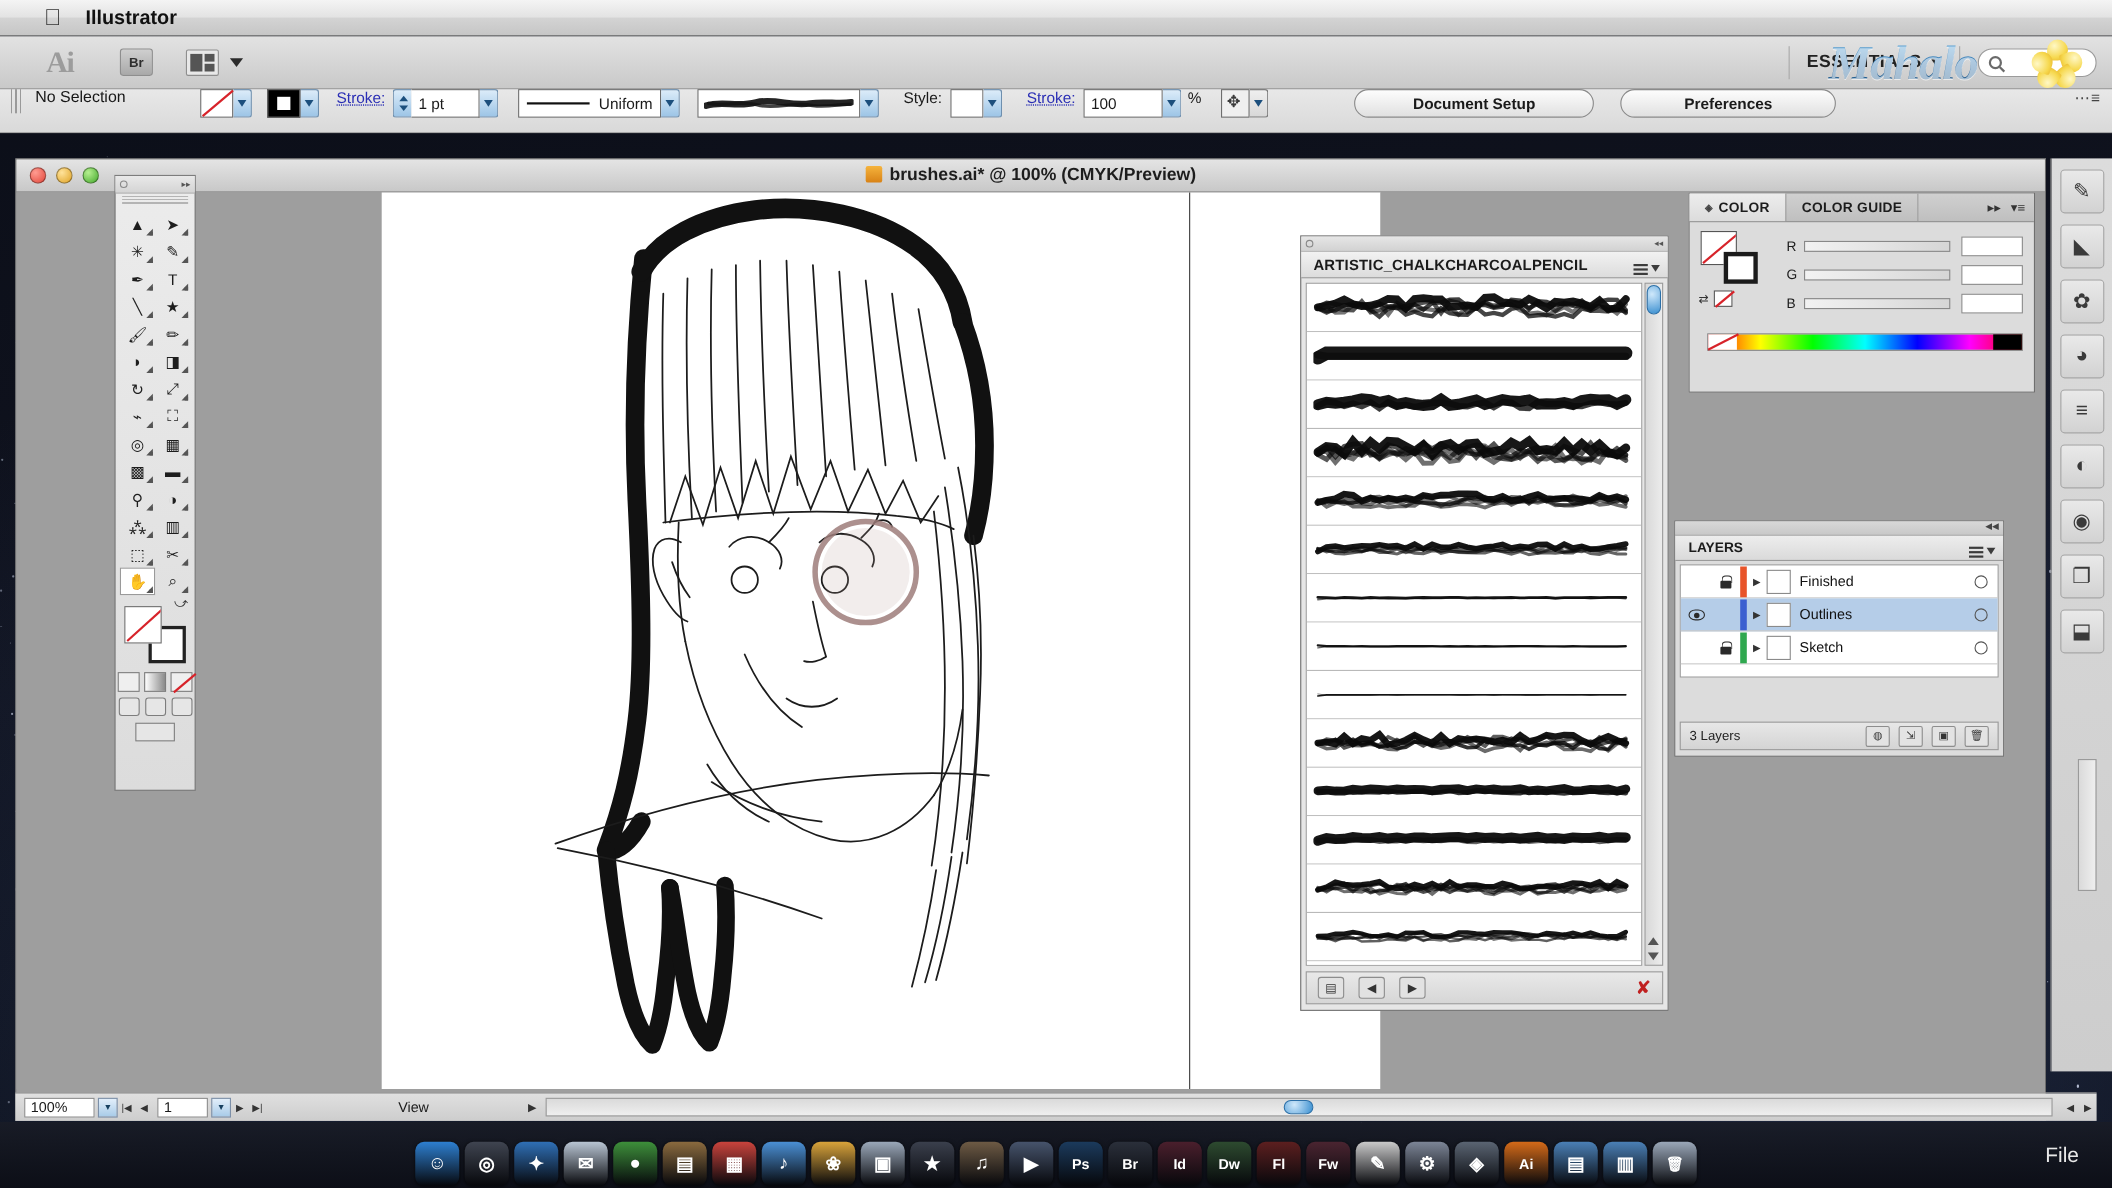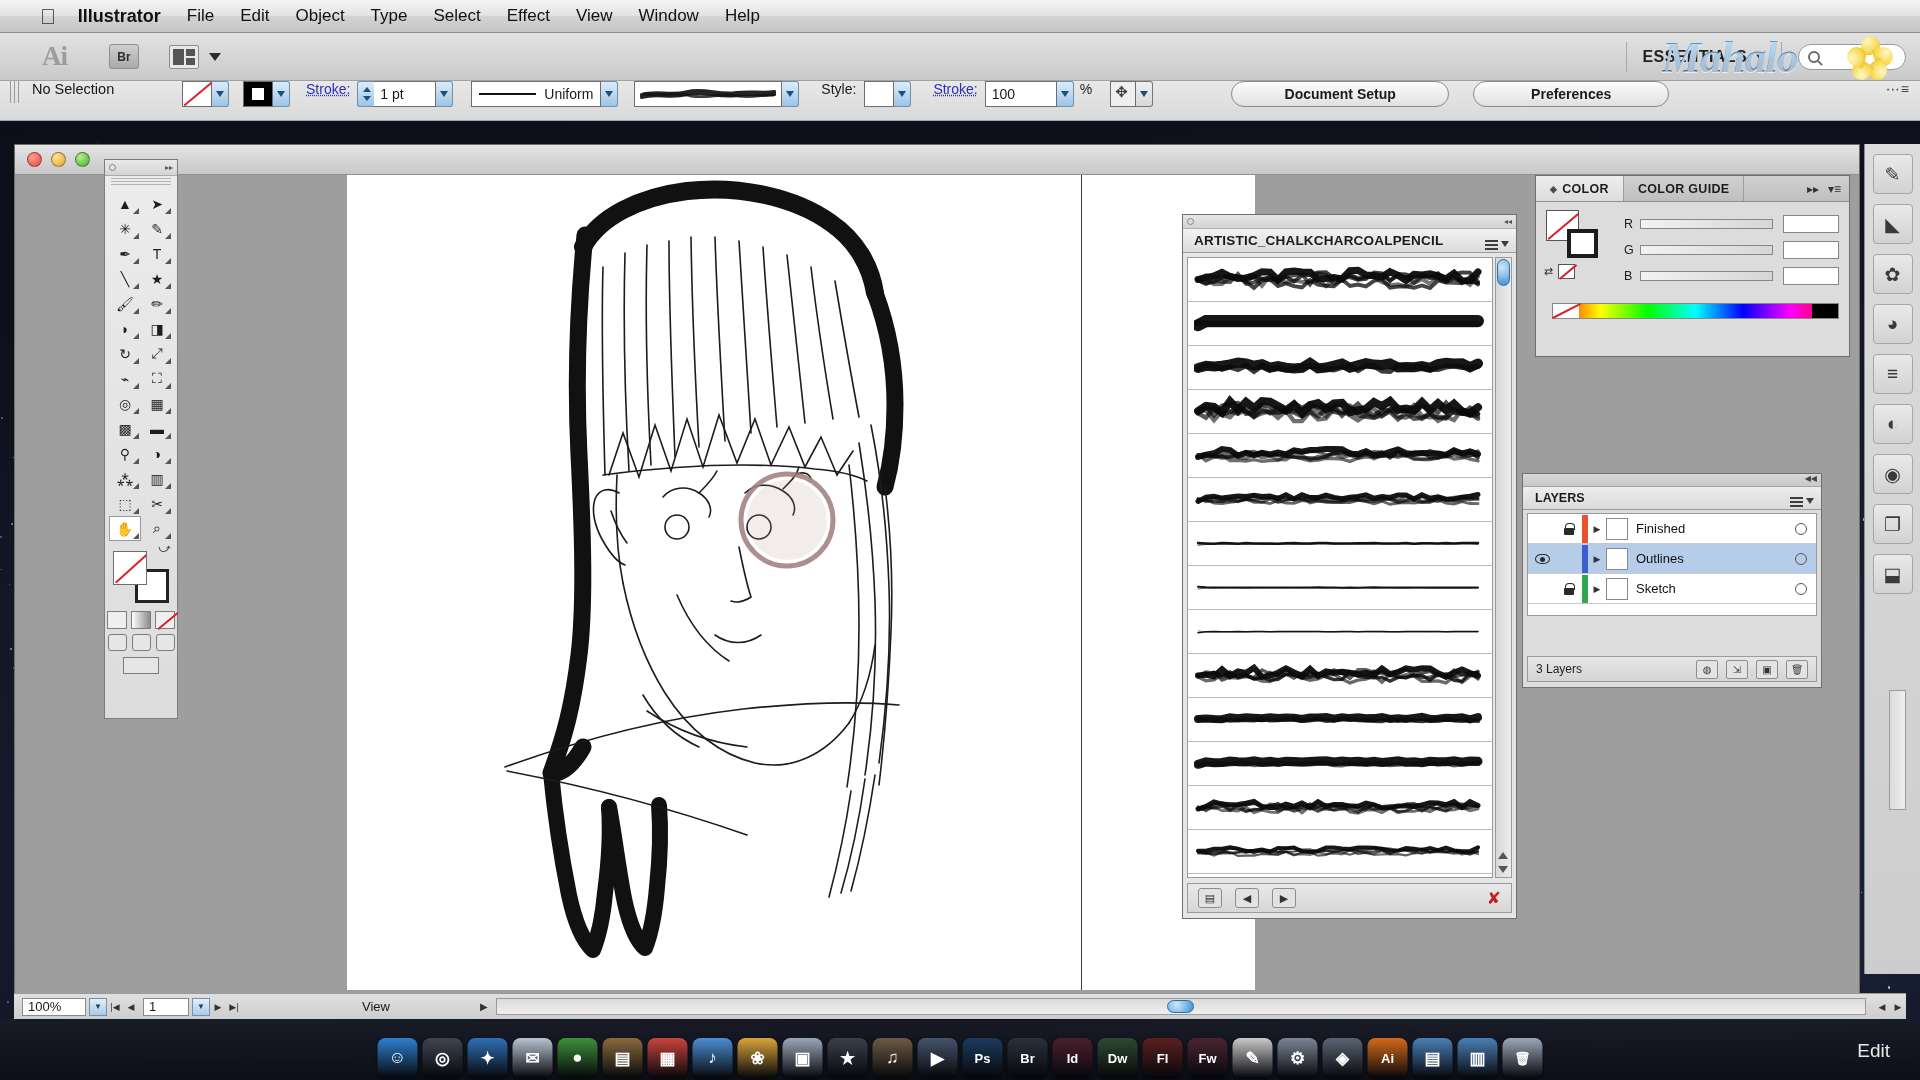--- a/index.html
+++ b/index.html
@@ -451,31 +451,20 @@
       <span class="star" style="left: 63.2757px; top: 787.721px; width: 0.9px; height: 0.9px; opacity: 0.59;"></span>
       <span class="star" style="left: 16.3292px; top: 416.739px; width: 0.9px; height: 0.9px; opacity: 0.78;"></span>
       <span class="star" style="left: 1870.14px; top: 734.509px; width: 2px; height: 2px; opacity: 0.39;"></span>
       <span class="star" style="left: 1870.6px; top: 939.33px; width: 1.6px; height: 1.6px; opacity: 0.72;"></span>
       <span class="star" style="left: 46.107px; top: 638.165px; width: 1.5px; height: 1.5px; opacity: 0.31;"></span>
     </div>
 
   <div class="menubar">
     <div class="apple"></div>
     <div class="app-name">Illustrator</div>
-    <div id="menu-items" style="display:flex">
-        <div class="mi">File</div>
-        <div class="mi">Edit</div>
-        <div class="mi">Object</div>
-        <div class="mi">Type</div>
-        <div class="mi">Select</div>
-        <div class="mi">Effect</div>
-        <div class="mi">View</div>
-        <div class="mi">Window</div>
-        <div class="mi">Help</div>
-      </div>
   </div>
 
   <div class="app-toolbar">
     <div class="ai-logo">Ai</div>
     <div class="br-btn">Br</div>
     <div class="arr-btn"></div>
     <div class="caret"></div>
 
     <div class="ess-wrap">
       <div class="vsep"></div>
@@ -565,20 +554,23 @@
 
     <div class="cb-menu">⋯≡</div>
   </div>
 
   <div class="docwin">
     <div class="doc-title">
       <div class="traffic">
         <span class="tl r"></span>
         <span class="tl y"></span>
         <span class="tl g"></span>
+      </div>
+      <div class="doc-title-text">
+        <span class="doc-ic"></span><span>brushes.ai* @ 100% (CMYK/Preview)</span>
       </div>
     </div>
 
     <div class="canvas-area">
       <div class="gray-left"></div>
       <div class="artboard-white">
         
         <svg width="908" height="815" viewBox="0 0 908 815">
           <g fill="none" stroke="#111" stroke-linecap="round" stroke-linejoin="round">
 
@@ -1021,16 +1013,16 @@
         <div class="dicon" style="background: linear-gradient(rgb(92, 31, 31), rgba(0, 0, 0, 0.55)); font-size: 13px; font-weight: bold;">Fl</div>
         <div class="dicon" style="background: linear-gradient(rgb(74, 36, 48), rgba(0, 0, 0, 0.55)); font-size: 13px; font-weight: bold;">Fw</div>
         <div class="dicon" style="background: linear-gradient(rgb(201, 201, 201), rgba(0, 0, 0, 0.55)); font-size: 17px; font-weight: bold;">✎</div>
         <div class="dicon" style="background: linear-gradient(rgb(124, 133, 150), rgba(0, 0, 0, 0.55)); font-size: 17px; font-weight: bold;">⚙</div>
         <div class="dicon" style="background: linear-gradient(rgb(90, 100, 114), rgba(0, 0, 0, 0.55)); font-size: 17px; font-weight: bold;">◈</div>
         <div class="dicon" style="background: linear-gradient(rgb(212, 106, 24), rgba(0, 0, 0, 0.55)); font-size: 13px; font-weight: bold;">Ai</div>
         <div class="dicon" style="background: linear-gradient(rgb(74, 127, 181), rgba(0, 0, 0, 0.55)); font-size: 17px; font-weight: bold;">▤</div>
         <div class="dicon" style="background: linear-gradient(rgb(74, 127, 181), rgba(0, 0, 0, 0.55)); font-size: 17px; font-weight: bold;">▥</div>
         <div class="dicon" style="background: linear-gradient(rgb(154, 167, 184), rgba(0, 0, 0, 0.55)); font-size: 13px; font-weight: bold;">🗑</div>
       </div>
-    <div class="username">Edit</div>
+    <div class="username">File</div>
   </div>
 
 </div>
 
 </body></html>

